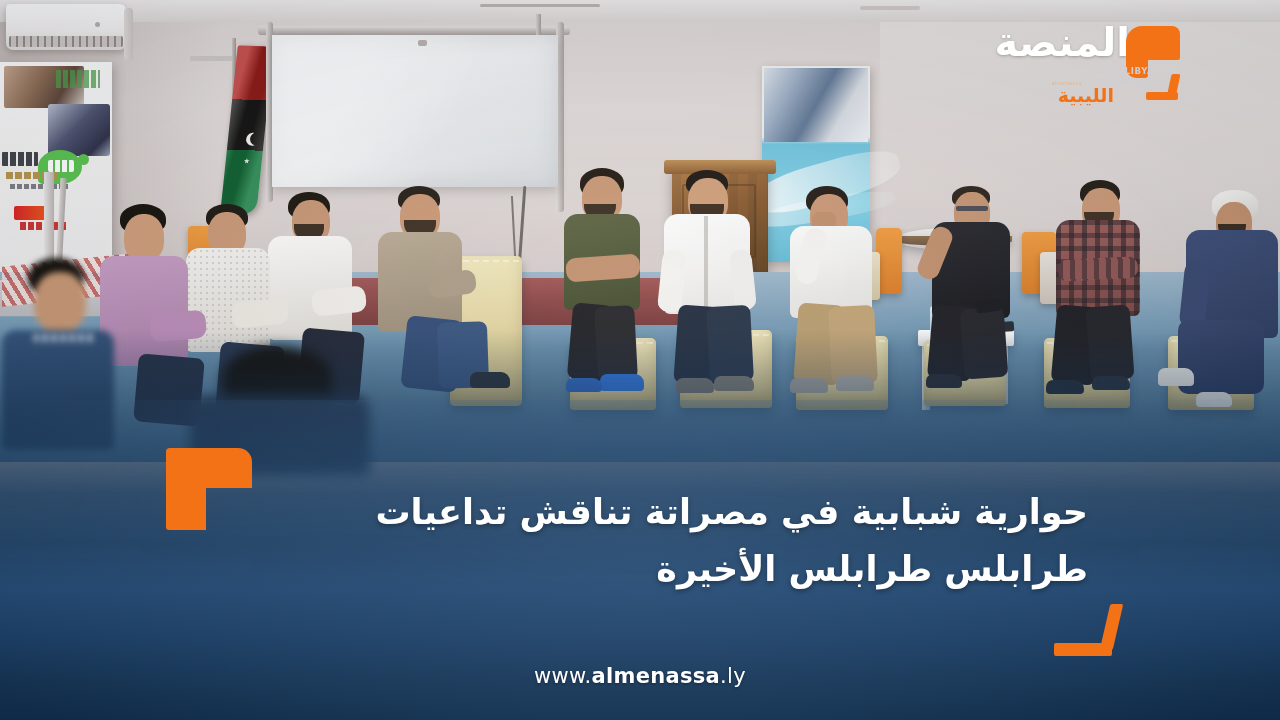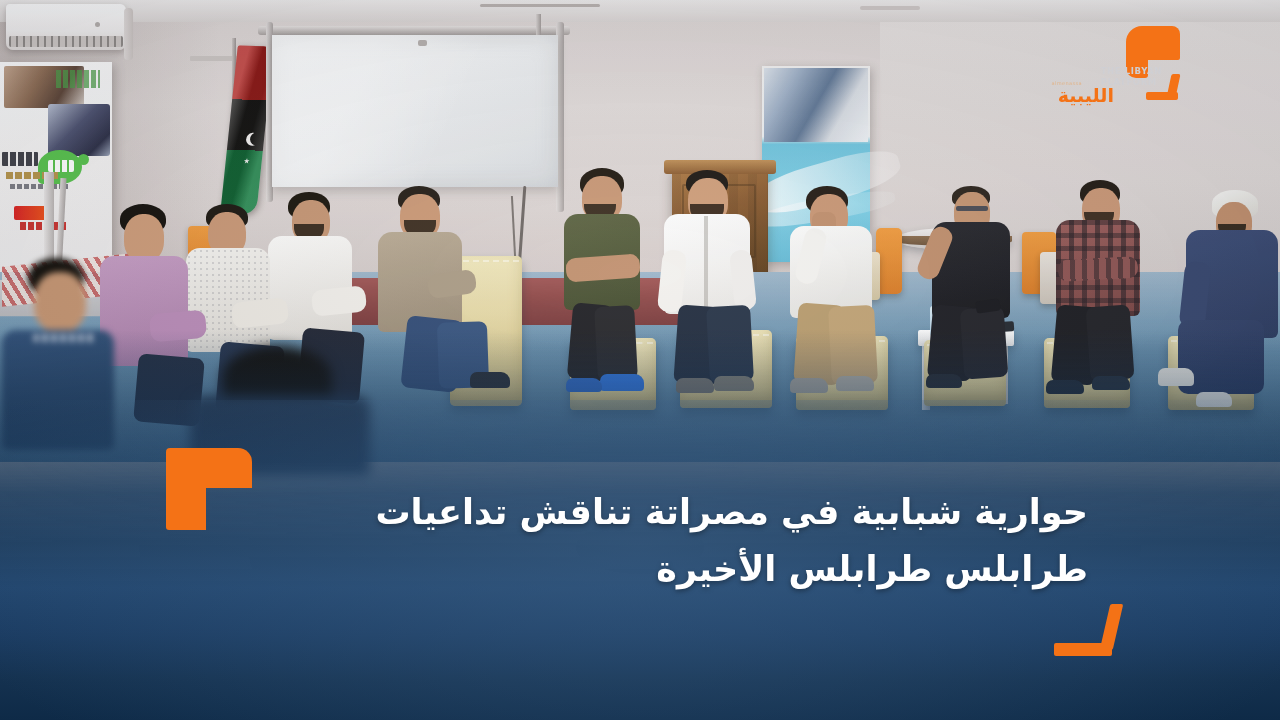--- a/index.html
+++ b/index.html
@@ -690,20 +690,21 @@
       <div class="torso" style="left:190px;top:396px;width:180px;height:80px;background:linear-gradient(170deg,#23344b,#16243a);"></div>
     </div>
 
     <div class="photo-grade"></div>
   </div>
 
   <div class="overlay"></div>
   <div class="overlay-vig"></div>
 
   <div class="logo">
+    <div class="logo-ar">المنصة</div>
     <div class="logo-mark">
       <div class="hook"></div>
     </div>
     <div class="logo-tail">
       <div class="t1"></div>
       <div class="t2"></div>
     </div>
     <div class="logo-sub-ar">الليبية</div>
     <div class="logo-sub-lat">
       <div>THE LIBYAN</div>
@@ -717,14 +718,17 @@
     <div class="v"></div>
   </div>
 
   <div class="bracket-br">
     <div class="s1"></div>
     <div class="s2"></div>
   </div>
 
   <h1 class="headline">حوارية شبابية في مصراتة تناقش تداعيات طرابلس طرابلس الأخيرة</h1>
 
+  <div class="url">
+    <span>www.</span><span class="b">almenassa</span><span>.ly</span>
+  </div>
 
 </div>
 
 </body></html>

